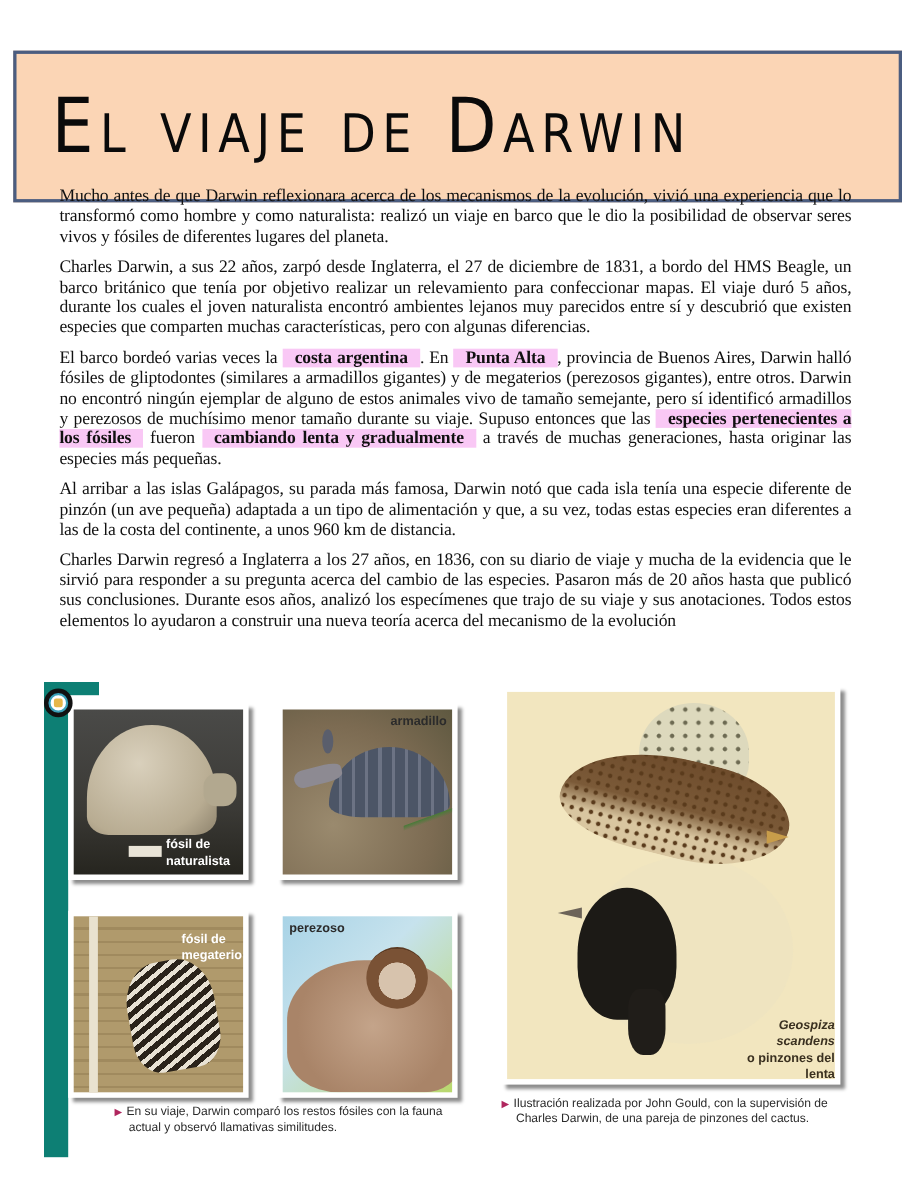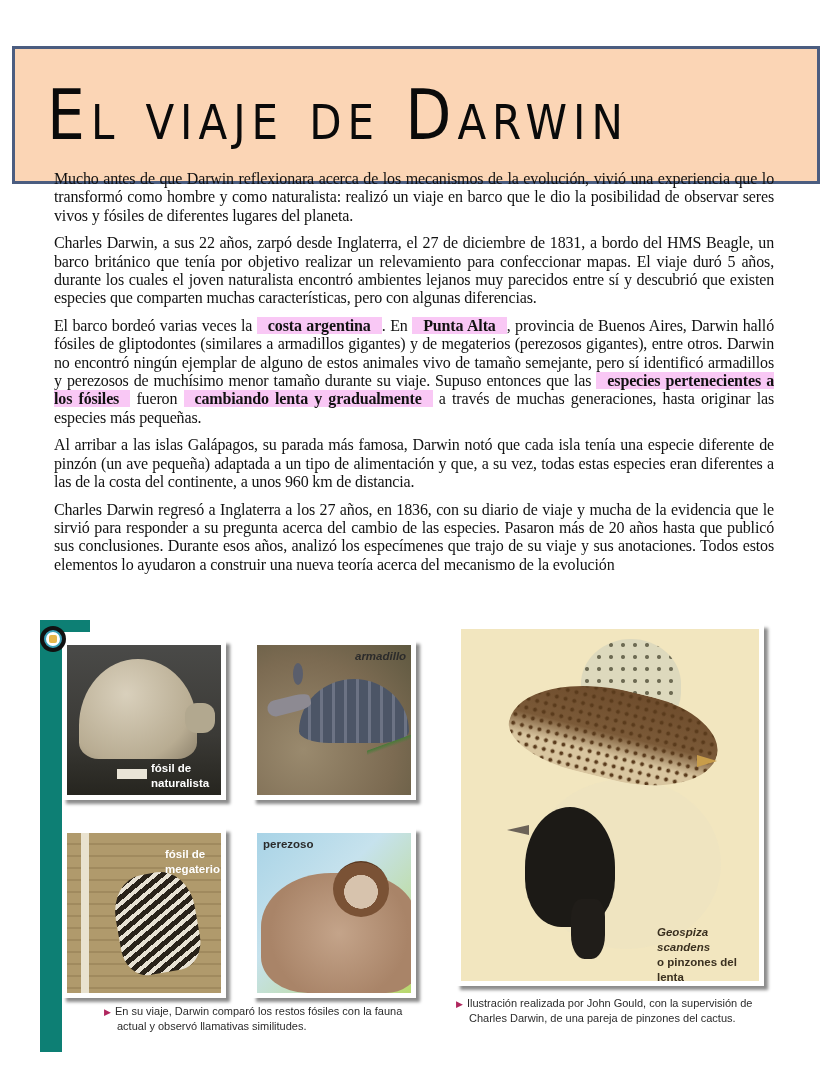--- a/index.html
+++ b/index.html
@@ -56,21 +56,21 @@
   .img-glypto { background: linear-gradient(180deg,#4a4a48 0%,#3b3a36 60%,#26251f 100%); }
   .glypto-shell {
     position: absolute; left: 12px; top: 14px; width: 118px; height: 100px;
     background: radial-gradient(circle at 40% 35%, #d9d0bc, #b8ac92 70%, #8d826c);
     border-radius: 60% 60% 20% 20% / 80% 80% 20% 20%;
   }
   .glypto-head { position: absolute; left: 118px; top: 58px; width: 30px; height: 30px; background: #b2a88f; border-radius: 40%; }
   .glypto-plaque { position: absolute; left: 50px; top: 124px; width: 30px; height: 10px; background: #e9e4d7; }
 
   
-  .p-armadillo { left: 212px; top: 20px; width: 164px; height: 160px; font-style: italic; }
+  .p-armadillo { left: 212px; top: 20px; width: 164px; height: 160px; }
   .img-armadillo { background: radial-gradient(circle at 30% 70%, #9a8a6e, #7c6b52 60%, #5e5840); }
   .armadillo-body {
     position: absolute; left: 42px; top: 34px; width: 110px; height: 64px;
     background: repeating-linear-gradient(90deg,#4c5566 0 9px,#6c7384 9px 12px);
     border-radius: 55% 55% 30% 30% / 90% 90% 20% 20%;
   }
   .armadillo-head { position: absolute; left: 10px; top: 52px; width: 44px; height: 16px; background: #8d8a92; border-radius: 10px 40% 40% 10px; transform: rotate(-14deg); }
   .armadillo-ear { position: absolute; left: 36px; top: 18px; width: 10px; height: 22px; background: #5a5e6c; border-radius: 50%; }
   .grass { position: absolute; left: 110px; top: 70px; width: 50px; height: 70px; background: linear-gradient(160deg, transparent 40%, #4c7a3a 41%, transparent 46%); }
 
@@ -92,21 +92,21 @@
 
   .caption {
     position: absolute; font-family: "Liberation Sans Narrow", "Liberation Sans", sans-serif;
     font-size: 11px; line-height: 14px; color: #2b2b2b;
   }
   .caption-arrow { color: #b0265e; font-size: 9px; margin-right: 4px; }
   .cap-left { left: 64px; top: 384px; width: 300px; }
 
   
   .figure-right { position: absolute; left: 456px; top: 624px; width: 320px; height: 420px; }
-  .p-finch { left: 0; top: 0; width: 308px; height: 362px; padding: 5px; }
+  .p-finch { left: 0; top: 0; width: 308px; height: 362px; padding: 5px; text-align: right; }
   .img-finch { background: #f2e6bf; }
   .cactus { position: absolute; left: 120px; top: 10px; width: 100px; height: 90px; background: radial-gradient(circle,#6d6a52 1.5px, transparent 2.5px) 0 0/12px 12px, #ddd9bd; border-radius: 50% 50% 40% 40%; }
   .cactus2 { position: absolute; left: 70px; top: 150px; width: 190px; height: 170px; background: #ede3c1; border-radius: 50%; opacity: .8; }
   .bird1 { position: absolute; left: 48px; top: 60px; width: 210px; height: 90px; background: radial-gradient(circle,#5a3b1c 1.5px, transparent 2.5px) 0 0/9px 9px, linear-gradient(180deg,#6e4c2c 0%, #7b5a38 50%, #d9c6a0 75%); border-radius: 60% 40% 50% 40% / 70% 50% 60% 40%; transform: rotate(14deg); }
   .beak1 { position: absolute; left: 236px; top: 126px; width: 0; height: 0; border-top: 6px solid transparent; border-bottom: 6px solid transparent; border-left: 20px solid #c89d4a; }
   .bird2 { position: absolute; left: 64px; top: 178px; width: 90px; height: 120px; background: #1c1a16; border-radius: 50% 50% 40% 40%; }
   .bird2-tail { position: absolute; left: 110px; top: 270px; width: 34px; height: 60px; background: #201d19; border-radius: 30% 30% 40% 40%; }
   .beak2 { position: absolute; left: 46px; top: 196px; width: 0; height: 0; border-top: 5px solid transparent; border-bottom: 5px solid transparent; border-right: 22px solid #6c6358; }
   .finch-label { left: 196px; top: 296px; font-weight: bold; color: #3a3020; font-size: 11.5px; }
   .finch-label .sp { font-style: italic; }

